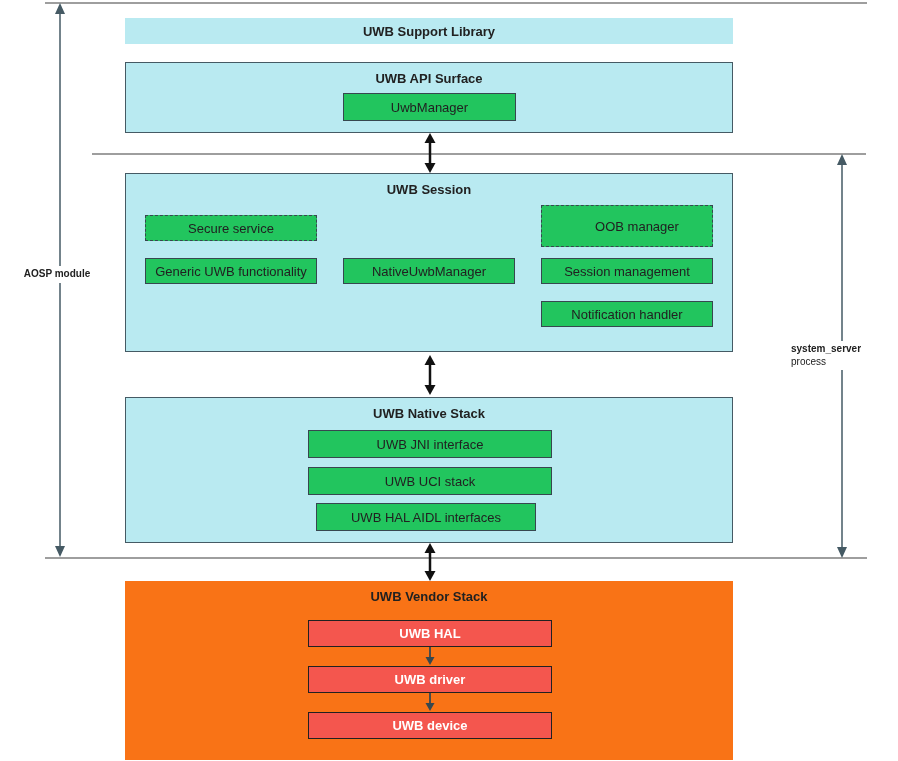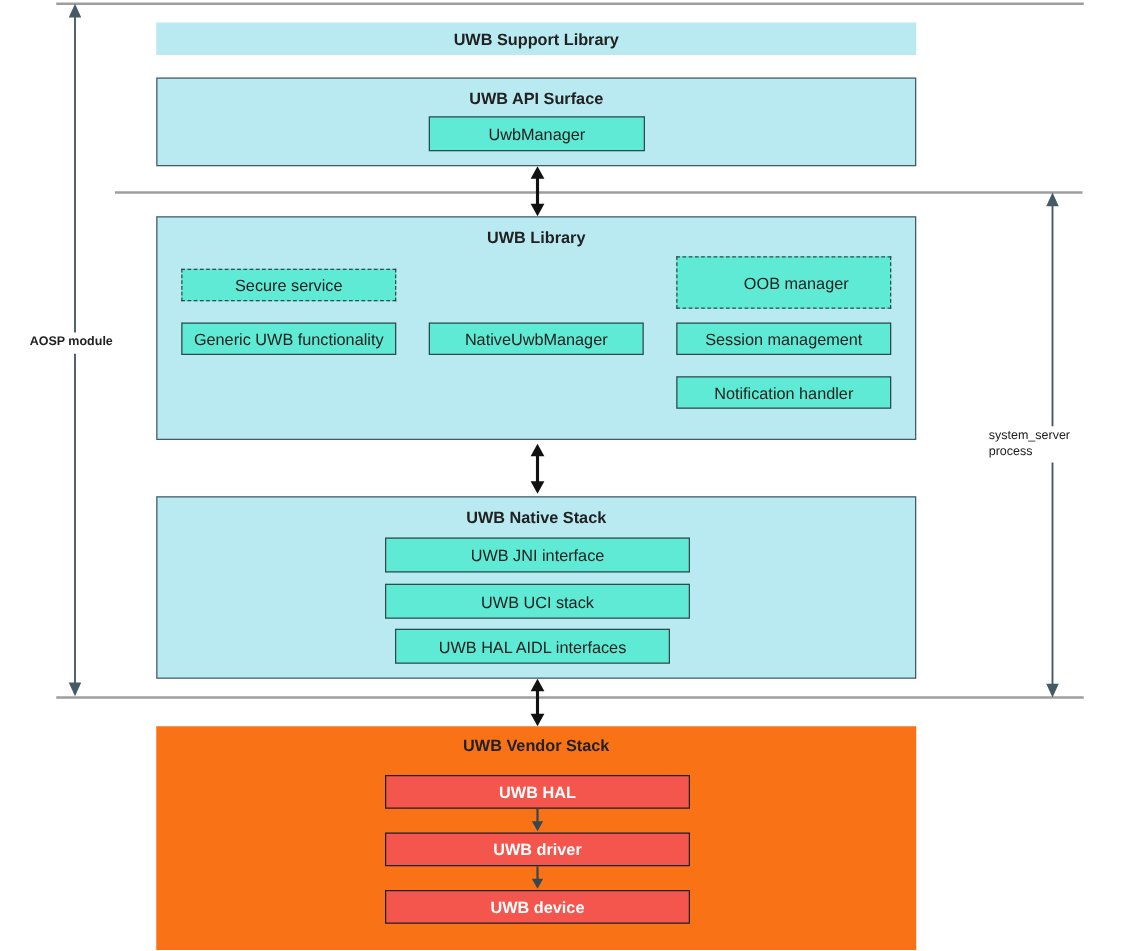--- a/index.html
+++ b/index.html
@@ -17,33 +17,33 @@
   }
   .box-title{
     position:absolute;left:0;right:0;top:8px;text-align:center;
     font-weight:bold;font-size:13px;color:#212121;
   }
   .bar-title{
     position:absolute;left:0;right:0;top:0;bottom:0;display:flex;align-items:center;justify-content:center;
     font-weight:bold;font-size:13px;color:#212121;
   }
   .chip{
-    position:absolute;background:#5eead4;border:1px solid #37474f;box-sizing:border-box;
+    position:absolute;background:#22c55e;border:1px solid #37474f;box-sizing:border-box;
     display:flex;align-items:center;justify-content:center;
     font-size:13px;color:#212121;text-align:center;
   }
   .chip.dashed{border:1.5px dashed #37474f;}
   .chip.red{
     background:#f4564e;border:1px solid #212121;color:#ffffff;font-weight:bold;
   }
   .side-label{
     position:absolute;background:#ffffff;z-index:5;padding:2px 3px;
     font-size:10px;line-height:1.25;
   }
-  .side-label .bold{font-weight:normal;text-align:right;}
+  .side-label .bold{font-weight:bold;text-align:right;}
   .arrow-svg{position:absolute;z-index:4;}
 </style>
 </head>
 <body>
 
 <div class="canvas">
 
   <div class="hline" style="left:45px;top:2px;width:822px;"></div>
   <div class="hline" style="left:92px;top:153px;width:774px;"></div>
   <div class="hline" style="left:45px;top:557px;width:822px;"></div>
@@ -74,21 +74,21 @@
   </div>
   <div class="chip" style="left:343px;top:93px;width:173px;height:28px;">UwbManager</div>
 
   <svg class="arrow-svg" style="left:422px;top:133px;" width="16" height="40" viewBox="0 0 16 40">
     <line x1="8" y1="6" x2="8" y2="34" stroke="#111111" stroke-width="2.5"></line>
     <polygon points="8,0 2.5,10 13.5,10" fill="#111111"></polygon>
     <polygon points="8,40 2.5,30 13.5,30" fill="#111111"></polygon>
   </svg>
 
   <div class="container-box" style="left:125px;top:173px;width:608px;height:179px;">
-    <div class="box-title">UWB Library</div>
+    <div class="box-title">UWB Session</div>
   </div>
   <div class="chip dashed" style="left:145px;top:215px;width:172px;height:26px;">Secure service</div>
   <div class="chip dashed" style="left:541px;top:205px;width:172px;height:42px;padding-left:20px;">OOB manager</div>
   <div class="chip" style="left:145px;top:258px;width:172px;height:26px;">Generic UWB functionality</div>
   <div class="chip" style="left:343px;top:258px;width:172px;height:26px;">NativeUwbManager</div>
   <div class="chip" style="left:541px;top:258px;width:172px;height:26px;">Session management</div>
   <div class="chip" style="left:541px;top:301px;width:172px;height:26px;">Notification handler</div>
 
   <svg class="arrow-svg" style="left:422px;top:355px;" width="16" height="40" viewBox="0 0 16 40">
     <line x1="8" y1="6" x2="8" y2="34" stroke="#111111" stroke-width="2.5"></line>

